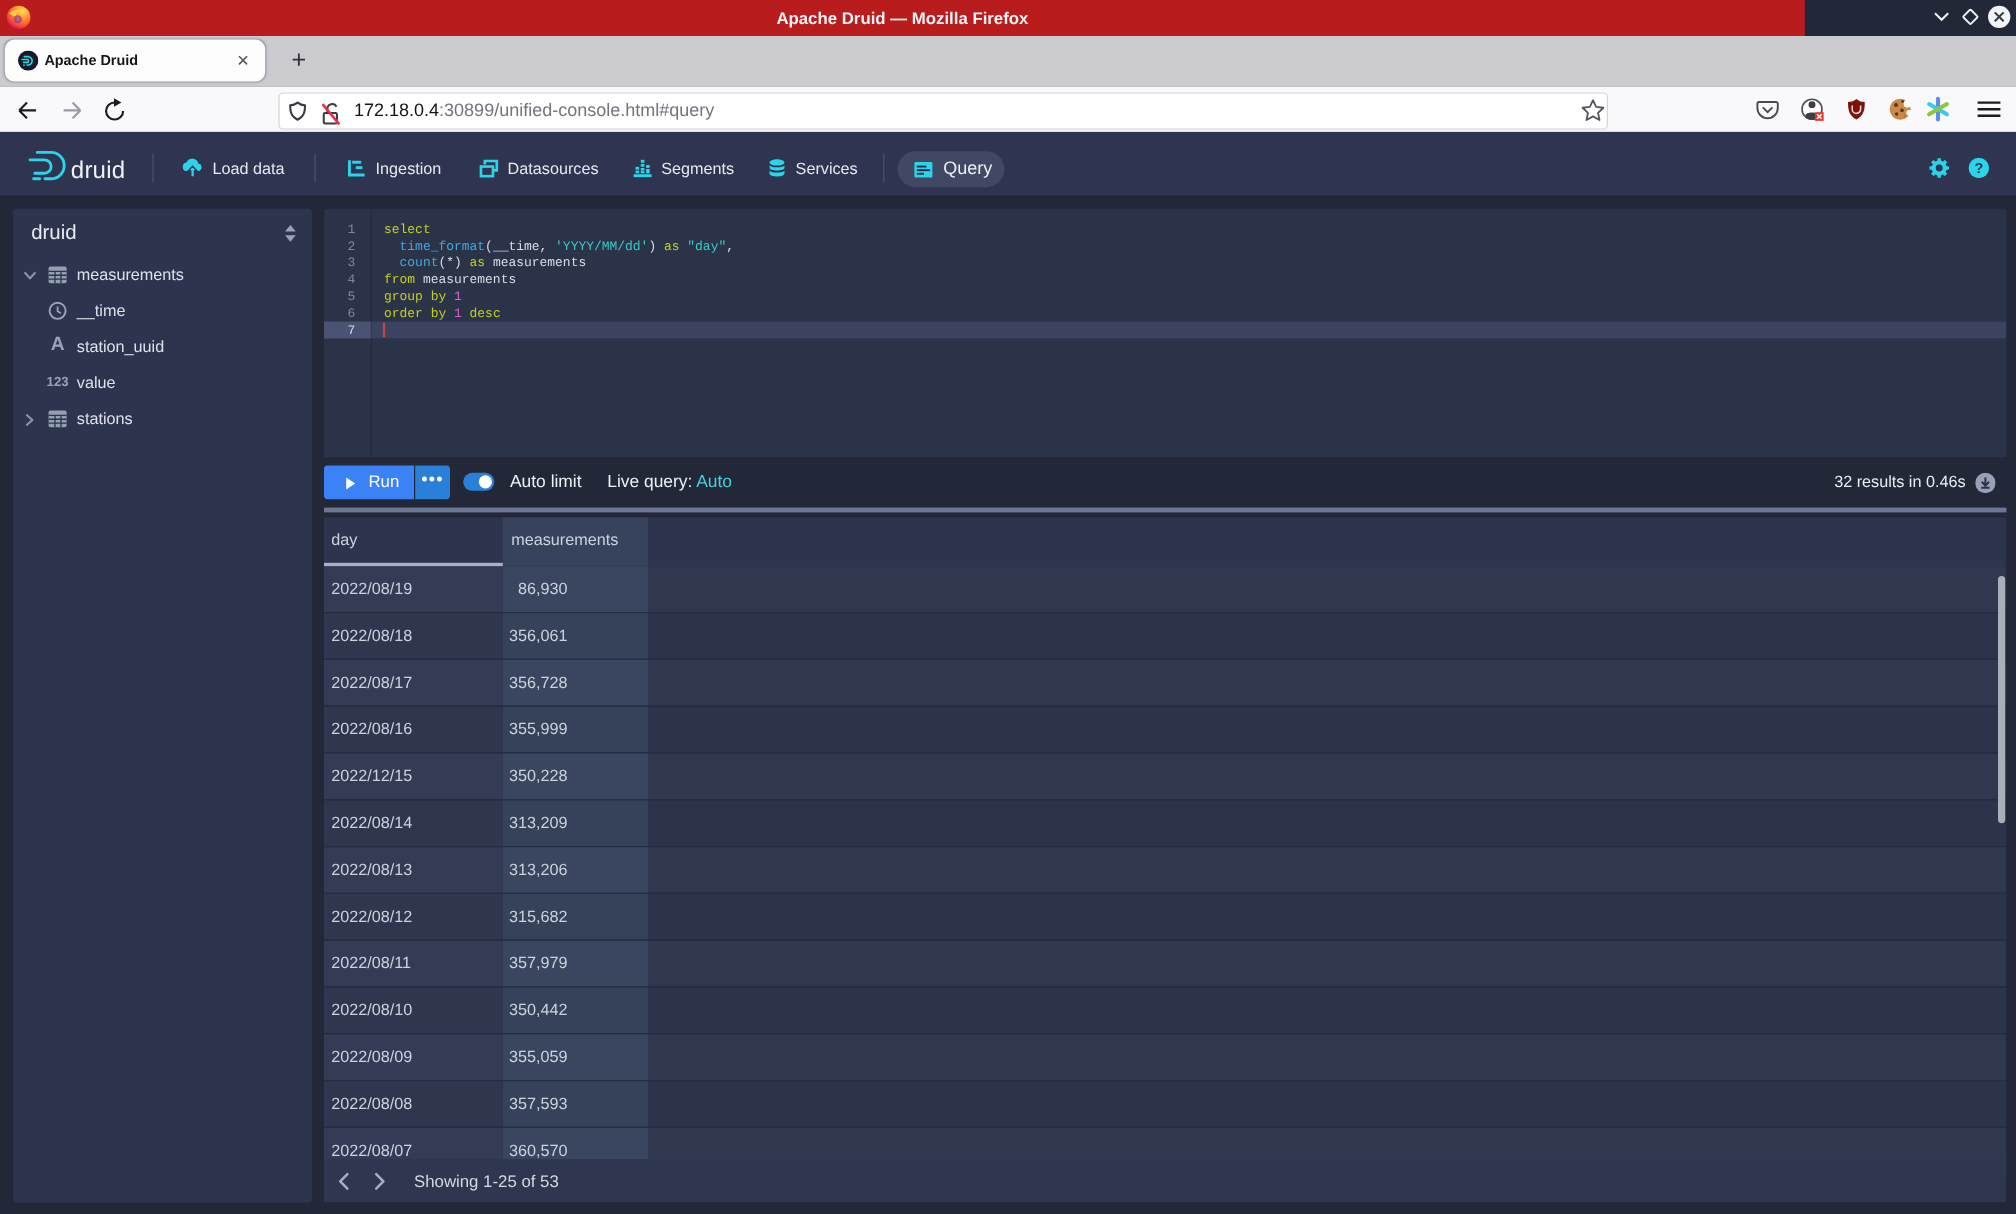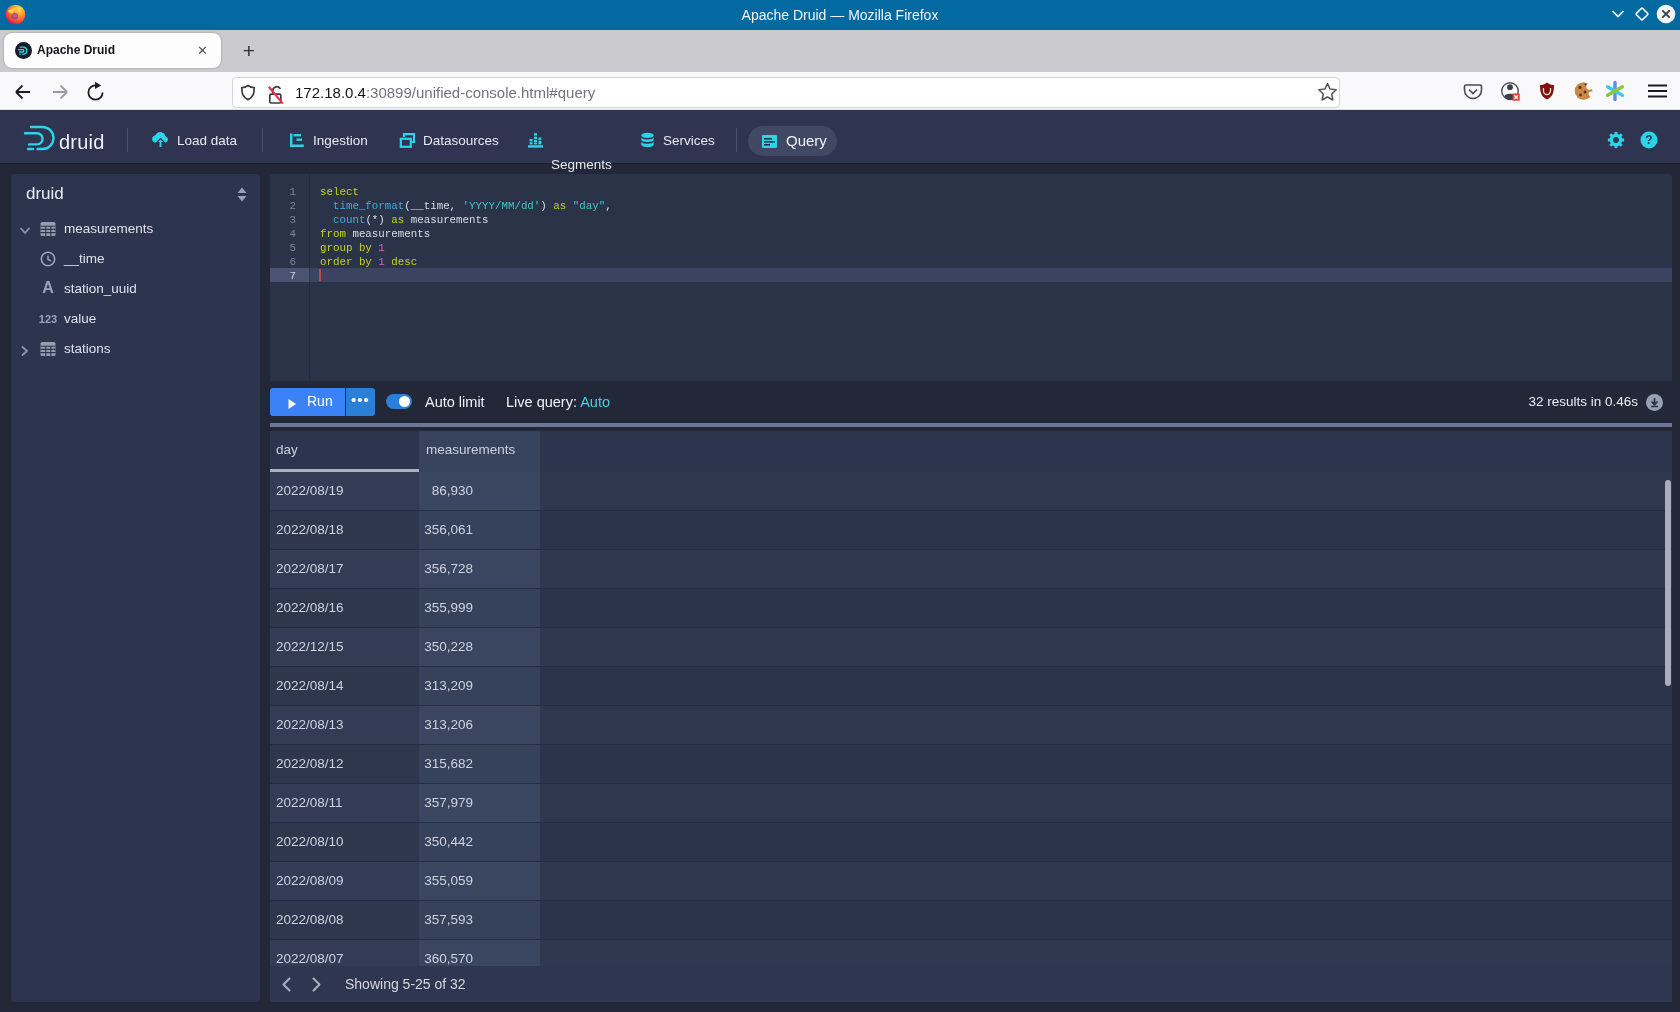--- a/index.html
+++ b/index.html
@@ -1,19 +1,19 @@
 <!DOCTYPE html>
 <html><head>
 <meta charset="utf-8">
 <style>
 * { margin:0; padding:0; box-sizing:border-box; }
 html,body { width:1680px; height:1012px; overflow:hidden; background:#232839; font-family:"Liberation Sans", sans-serif; }
 .abs { position:absolute; }
 
-#titlebar { position:absolute; left:0; top:0; width:1680px; height:30px; background:#0369a1; }
+#titlebar { position:absolute; left:0; top:0; width:1504px; height:30px; background:#b91c1c;font-weight:bold; }
 #titlebar .title { position:absolute; left:0; right:0; top:0; height:30px; line-height:30px; text-align:center; color:#f3f4f5; font-size:14px; }
 #tabbar { position:absolute; left:0; top:30px; width:1680px; height:42px; background:#cbcbcf; }
 #tab { position:absolute; left:4px; top:3px; width:217px; height:35px; background:#fdfdfe; border-radius:8px; box-shadow:0 0 2px rgba(0,0,0,.35); }
 #tab .t { position:absolute; left:33px; top:0; height:35px; line-height:35px; font-size:12px; font-weight:600; color:#15141a; }
 #tab .x { position:absolute; right:11px; top:10px; width:15px; height:15px; color:#52525c; font-size:13px; line-height:15px; text-align:center; }
 #newtab { position:absolute; left:236px; top:8px; width:26px; height:26px; color:#2f3237; font-size:21px; line-height:25px; text-align:center; font-weight:400; }
 #urlbar { position:absolute; left:0; top:72px; width:1680px; height:38px; background:#f9f9fb; border-bottom:1px solid #e0e0e4; }
 #urlinput { position:absolute; left:232px; top:5px; width:1108px; height:31px; background:#ffffff; border:1px solid #d4d4da; border-radius:4px; }
 #urltext { position:absolute; left:62px; top:0; height:29px; line-height:29px; font-size:15px; color:#15141a; white-space:nowrap; }
 #urltext span { color:#73737e; }
@@ -224,21 +224,21 @@
       <rect x="2.6" y="7" width="3" height="2.4" fill="#2bd4e8"></rect>
         <rect x="2.6" y="10.2" width="3" height="2.2" fill="#2bd4e8"></rect>
       <rect x="7" y="1.2" width="3" height="2.4" fill="#2bd4e8"></rect>
         <rect x="7" y="4.6" width="3" height="2.4" fill="#2bd4e8"></rect>
       <rect x="7" y="8" width="3" height="2.2" fill="#2bd4e8"></rect>
         <rect x="7" y="10.6" width="3" height="1.8" fill="#2bd4e8"></rect>
       <rect x="11.4" y="5.5" width="3" height="2.4" fill="#2bd4e8"></rect>
         <rect x="11.4" y="8.8" width="3" height="3.6" fill="#2bd4e8"></rect>
     </svg>
   </div>
-  <div class="item" style="left:551px;margin-top:24px;">Segments</div>
+  <div class="item" style="left:551px;">Segments</div>
   <div id="ic-svc" class="abs" style="left:639px;top:22px;width:17px;height:17px;">
     <svg width="17" height="17" viewBox="0 0 17 17">
       <ellipse cx="8.5" cy="3.4" rx="6.2" ry="2.6" fill="#2bd4e8"></ellipse>
       <path d="M2.3 5.2 c0 3 12.4 3 12.4 0 v2.6 c0 3 -12.4 3 -12.4 0 Z" fill="#2bd4e8"></path>
       <path d="M2.3 9.6 c0 3 12.4 3 12.4 0 v3 c0 3.4 -12.4 3.4 -12.4 0 Z" fill="#2bd4e8"></path>
     </svg>
   </div>
   <div class="item" style="left:663px;">Services</div>
   <div class="vdiv" style="left:736px;"></div>
   <div id="querypill">
@@ -488,16 +488,16 @@
         </div>
         <div class="cr"></div>
         <div class="sep"></div>
       </div>
   </div>
   <div id="pager">
     <svg class="abs" style="left:11px;top:10px;" width="70" height="17" viewBox="0 0 70 17">
       <path d="M8.5 2.5 L2.5 8.5 L8.5 14.5" stroke="#a6aebf" stroke-width="2.1" fill="none" stroke-linecap="round" stroke-linejoin="round"></path>
       <path d="M32.5 2.5 L38.5 8.5 L32.5 14.5" stroke="#a6aebf" stroke-width="2.1" fill="none" stroke-linecap="round" stroke-linejoin="round"></path>
     </svg>
-    <div class="showing">Showing 5-25 of 32</div>
+    <div class="showing">Showing 1-25 of 53</div>
   </div>
   <div id="scrollthumb"></div>
 </div>
 
 </body></html>

